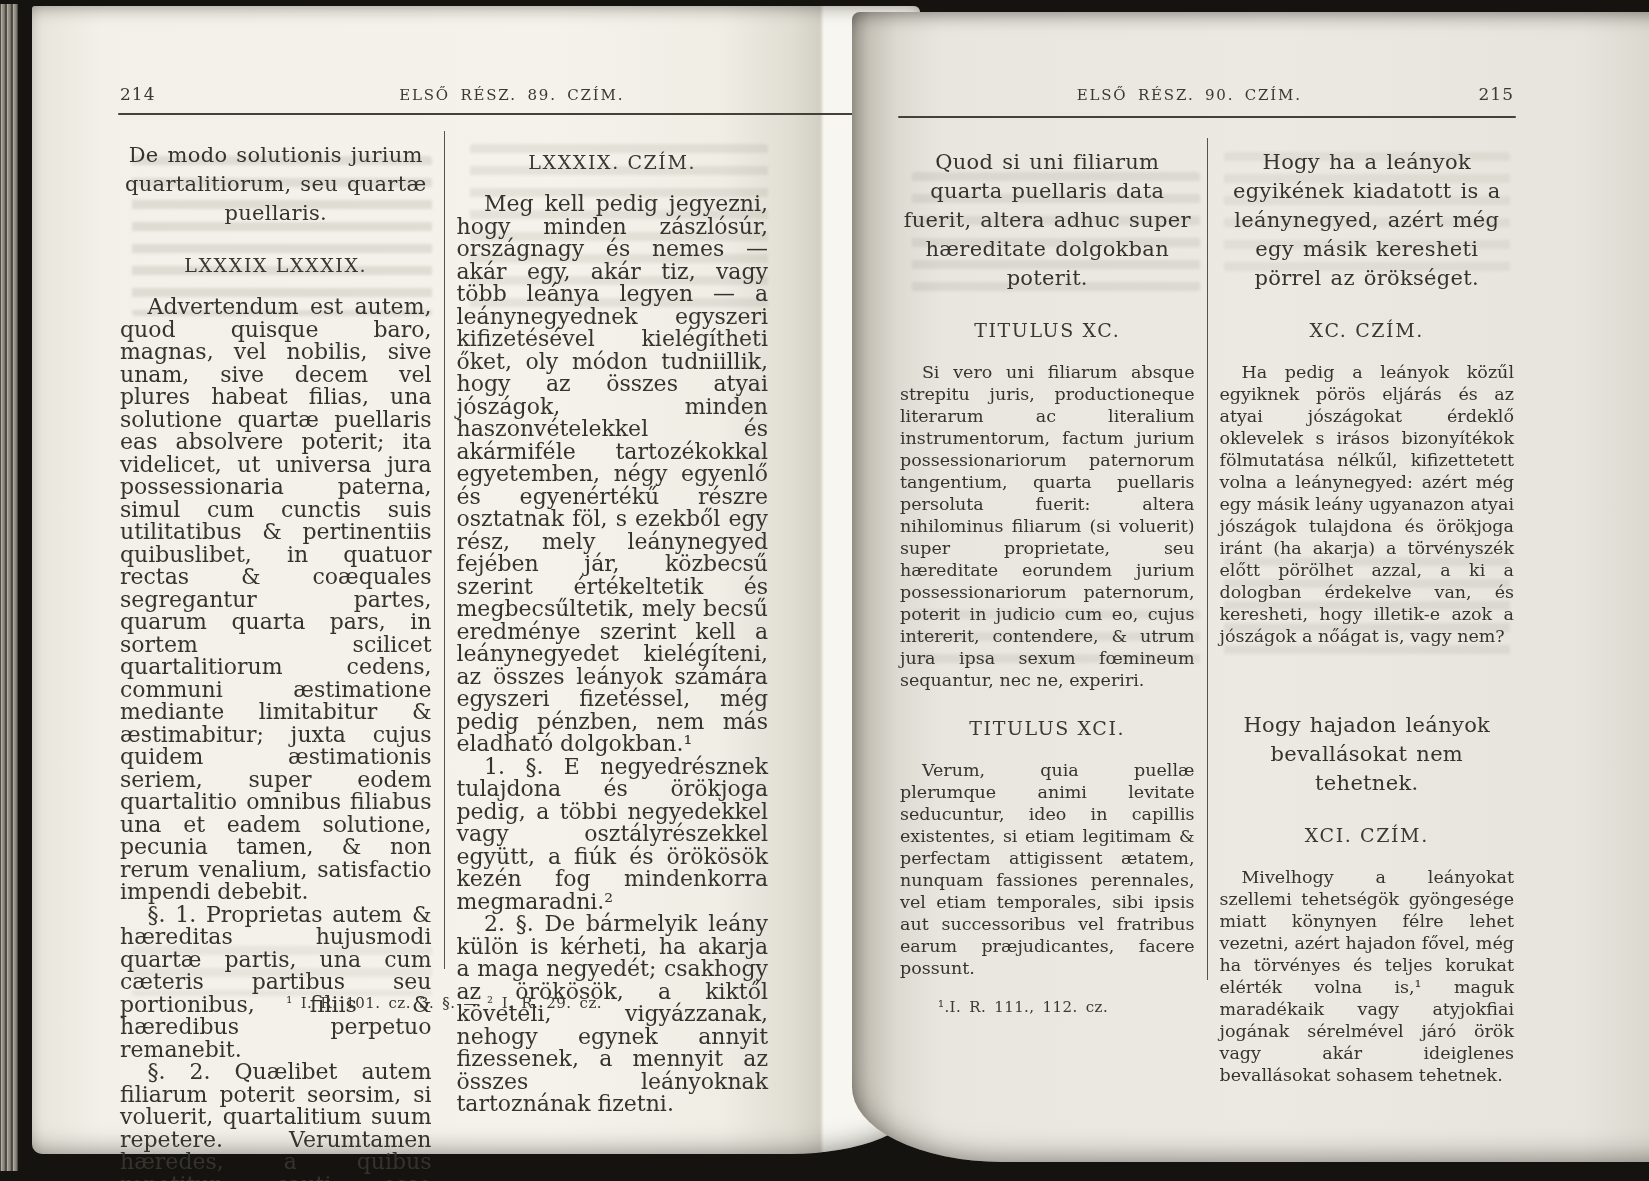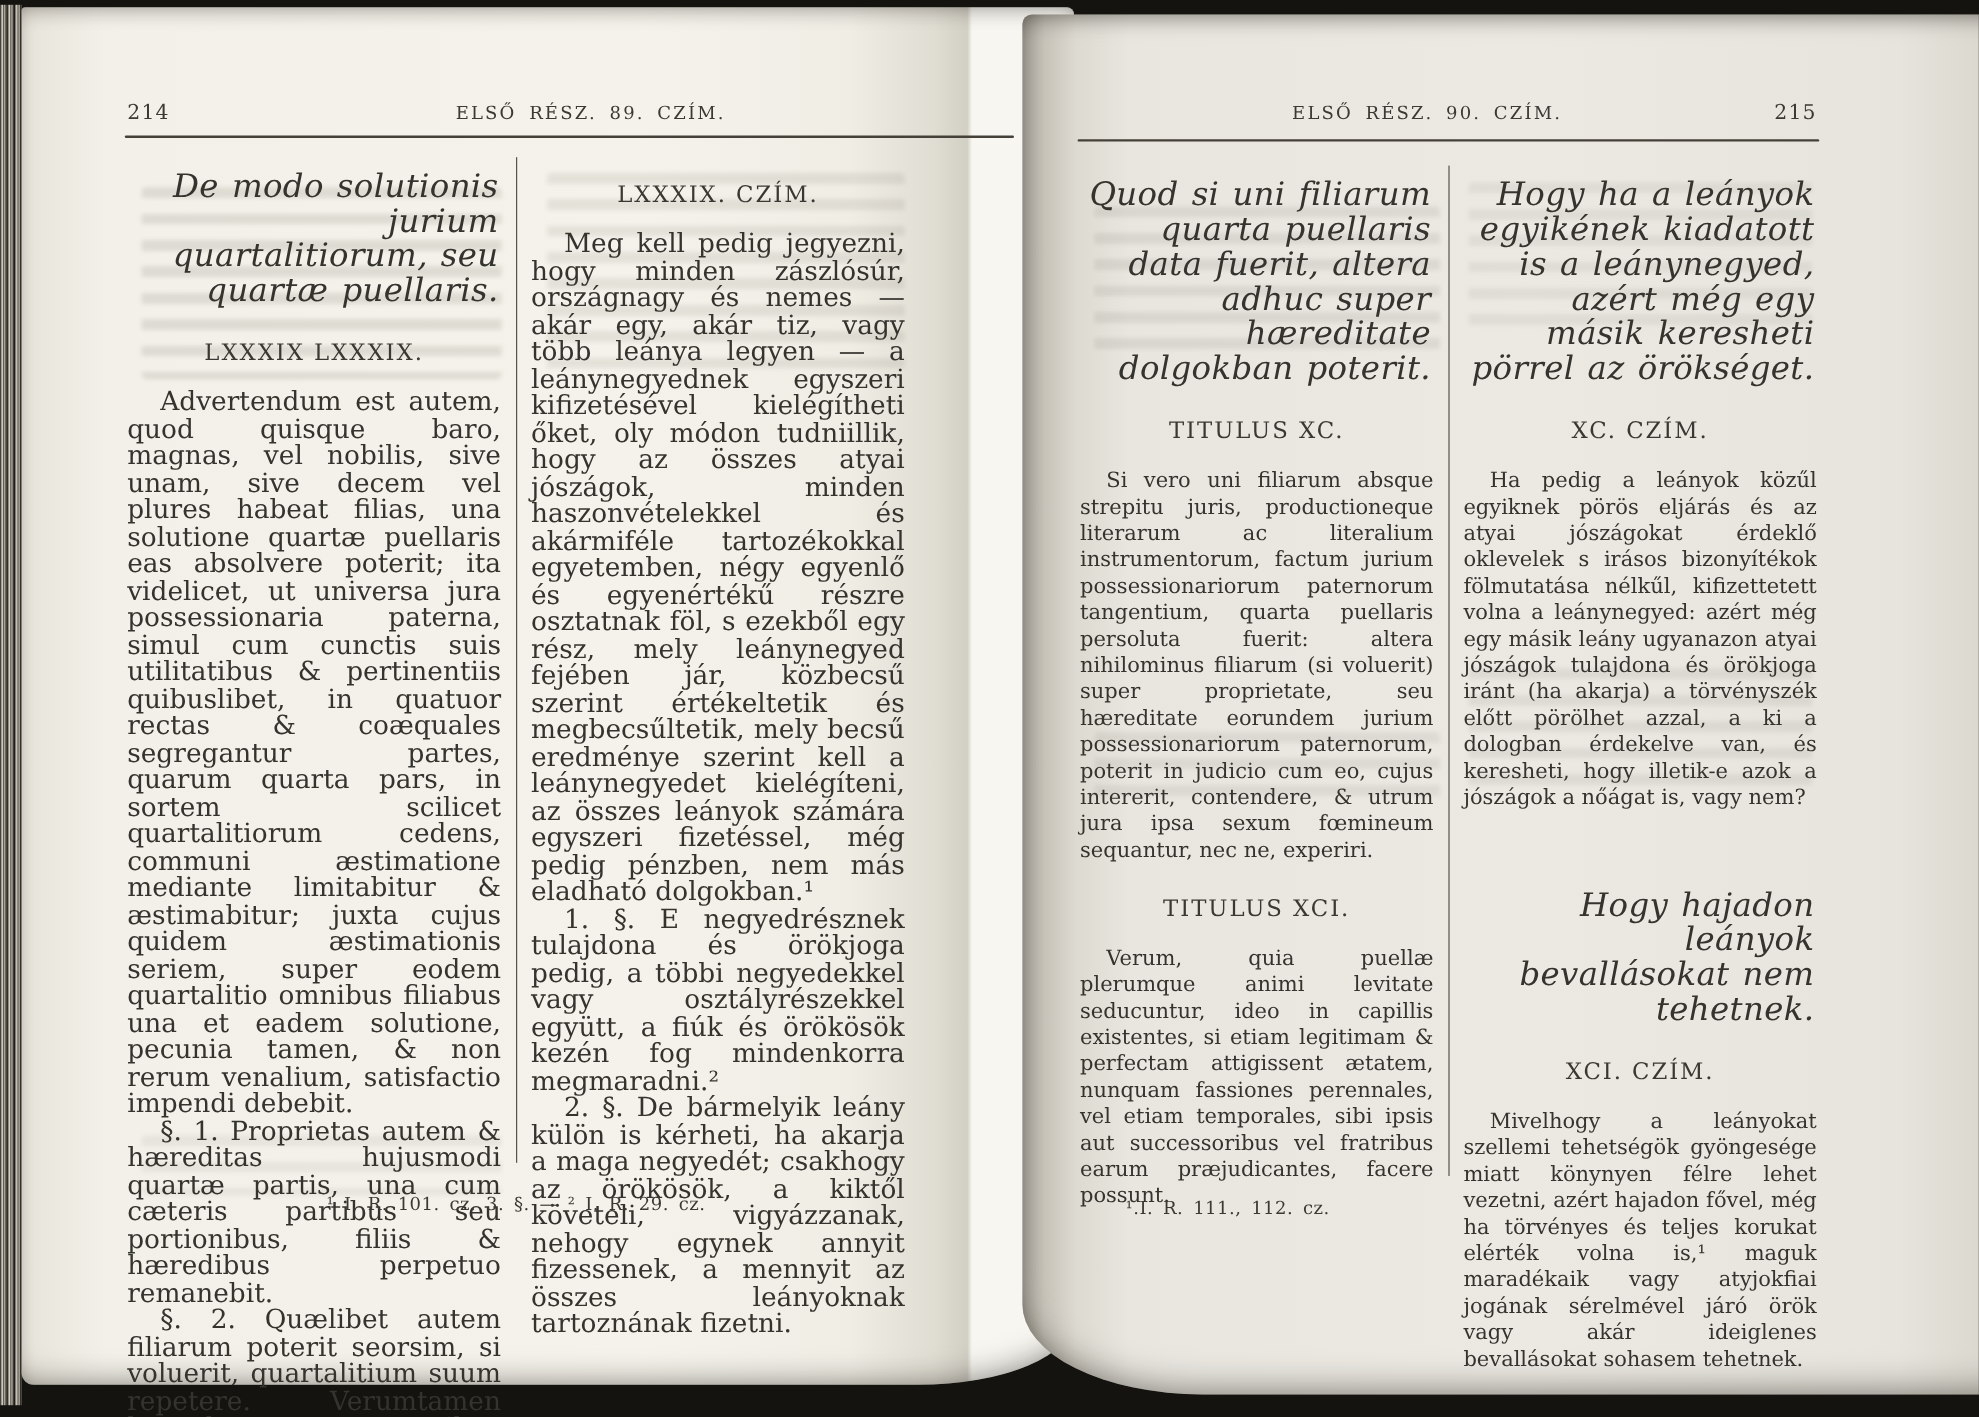--- a/index.html
+++ b/index.html
@@ -7,24 +7,24 @@
     background:#141210;font-family:"DejaVu Serif","Liberation Serif",serif;}
   .photo{position:relative;width:1649px;height:1181px;background:#15130f;}
 
   
   .edge-stack-left{position:absolute;left:0;top:4px;bottom:10px;width:18px;
     background:repeating-linear-gradient(90deg,#16140f 0px,#8a867c 1px,#d8d4c8 2px,#57534b 3px,#c2beb2 4px,#2e2b26 5px,#6e6a61 6px);}
   .edge-stack-right{position:absolute;right:2px;top:24px;bottom:40px;width:8px;
     background:repeating-linear-gradient(90deg,#1b1915 0px,#7d796f 2px,#3a372f 3px,#9b968b 5px,#201d18 6px);}
 
   .page{position:absolute;}
-  .page-left{left:18px;top:6px;width:877px;height:1148px;
+  .page-left{left:32px;top:6px;width:877px;height:1148px;
     background:linear-gradient(90deg,#e7e4da 0px,#f2f0e8 70px,#f4f2ea 520px,#efede4 690px,#e0ddd3 760px,#d2cfc5 788px,#f7f6f0 792px);
     border-radius:3px 6px 130px 10px / 3px 6px 55px 10px;
-    box-shadow:inset 0 10px 18px -10px rgba(20,16,10,.45), inset 0 -16px 26px -16px rgba(20,16,10,.5);}
+    box-shadow:inset 0 10px 18px -10px rgba(20,16,10,.45), inset 0 -16px 26px -16px rgba(20,16,10,.5);padding-left:11px;}
   .page-right{left:852px;top:12px;width:828px;height:1150px;
     background:linear-gradient(90deg,#a39f95 0px,#c6c2b8 18px,#dddad1 45px,#e8e6df 90px,#ebe9e2 420px,#e6e4dc 730px,#dbd8cf 800px,#cfccc2 828px);
     border-radius:8px 4px 10px 150px / 8px 4px 10px 75px;
     box-shadow:inset 0 12px 18px -10px rgba(20,16,10,.5), inset 0 -18px 28px -16px rgba(20,16,10,.5);}
 
   
   .ghost{position:absolute;background:repeating-linear-gradient(180deg,rgba(88,82,68,.13) 0 9px,rgba(0,0,0,0) 9px 22px);
     filter:blur(1.8px);border-radius:4px;pointer-events:none;}
 
   .page-inner{position:absolute;inset:0;}
@@ -43,21 +43,21 @@
   .page-right .head-rule{left:46px;right:164px;top:104px;}
 
   .columns{position:absolute;display:flex;}
   .page-left .columns{left:88px;width:648px;top:119px;}
   .page-right .columns{left:48px;width:614px;top:120px;}
   .col{flex:1;color:#35332e;}
   .col-divider{width:1px;background:#56534b;margin:6px 12px 0 12px;align-self:flex-start;}
   .page-left .col-divider{height:838px;}
   .page-right .col-divider{height:842px;}
 
-  .col-title{font-style:italic;text-align:right;font-size:27px;line-height:29px;
+  .col-title{text-align:center;font-size:21px;line-height:29px;
     margin:16px 2px 0 2px;letter-spacing:.3px;word-spacing:2px;}
   .col-heading{text-align:center;font-size:19px;letter-spacing:1.6px;margin:26px 0 20px 0;color:#3a3832;}
   .gap-top{margin-top:64px;}
   p.body{margin:0;text-align:justify;text-indent:1.25em;}
   .page-left p.body{font-size:22px;line-height:22.5px;}
   .page-right p.body{font-size:17.5px;line-height:22px;}
   p.body + p.body{margin-top:0;}
 
   .footnote{position:absolute;font-size:15px;color:#3b3933;letter-spacing:.4px;word-spacing:3px;}
   .page-left .footnote{left:88px;width:648px;top:988px;text-align:center;}

